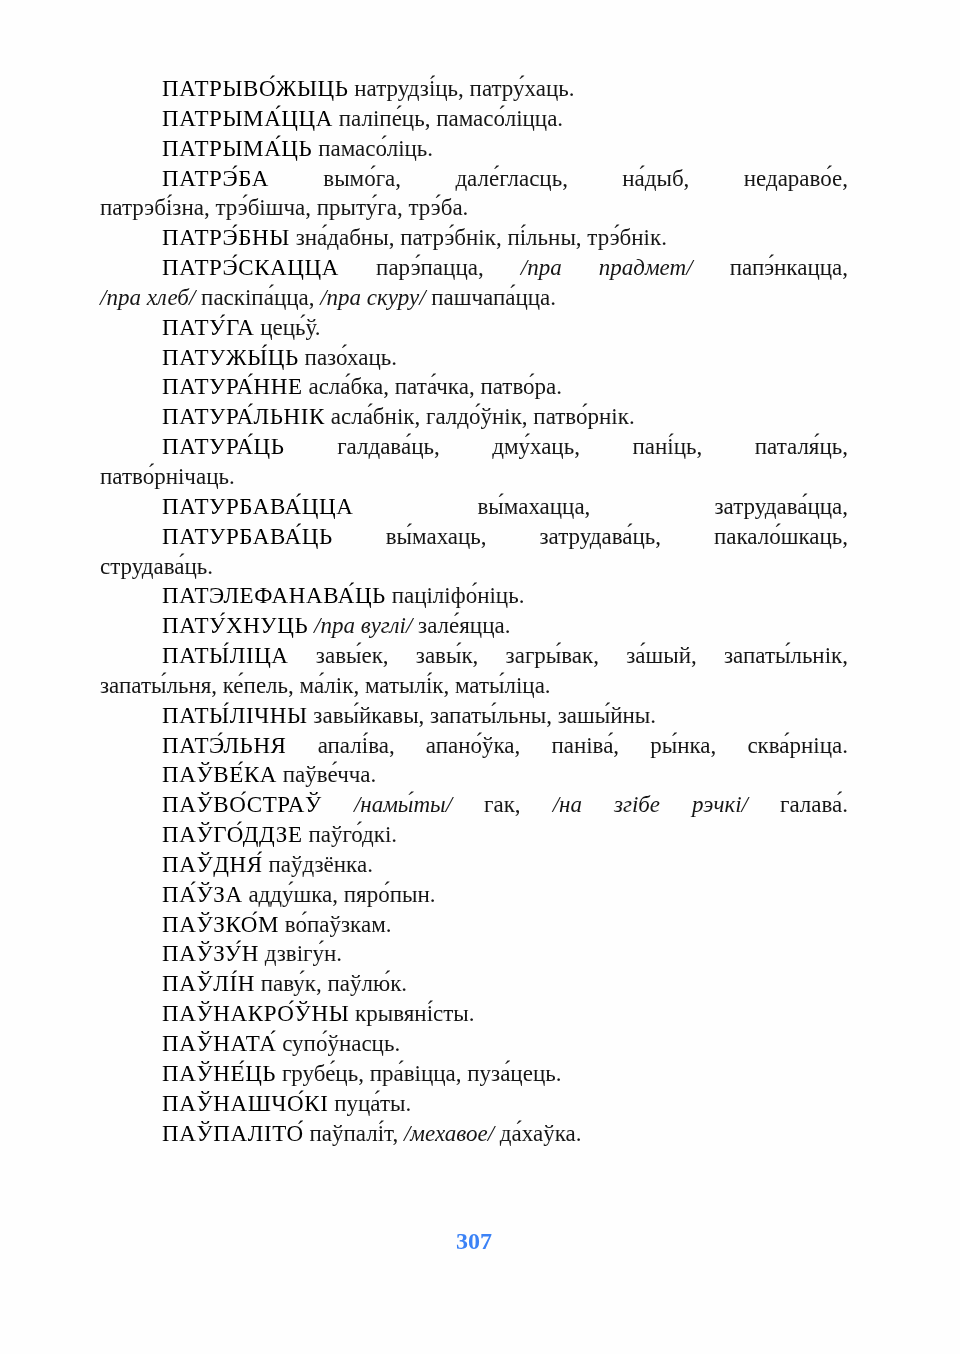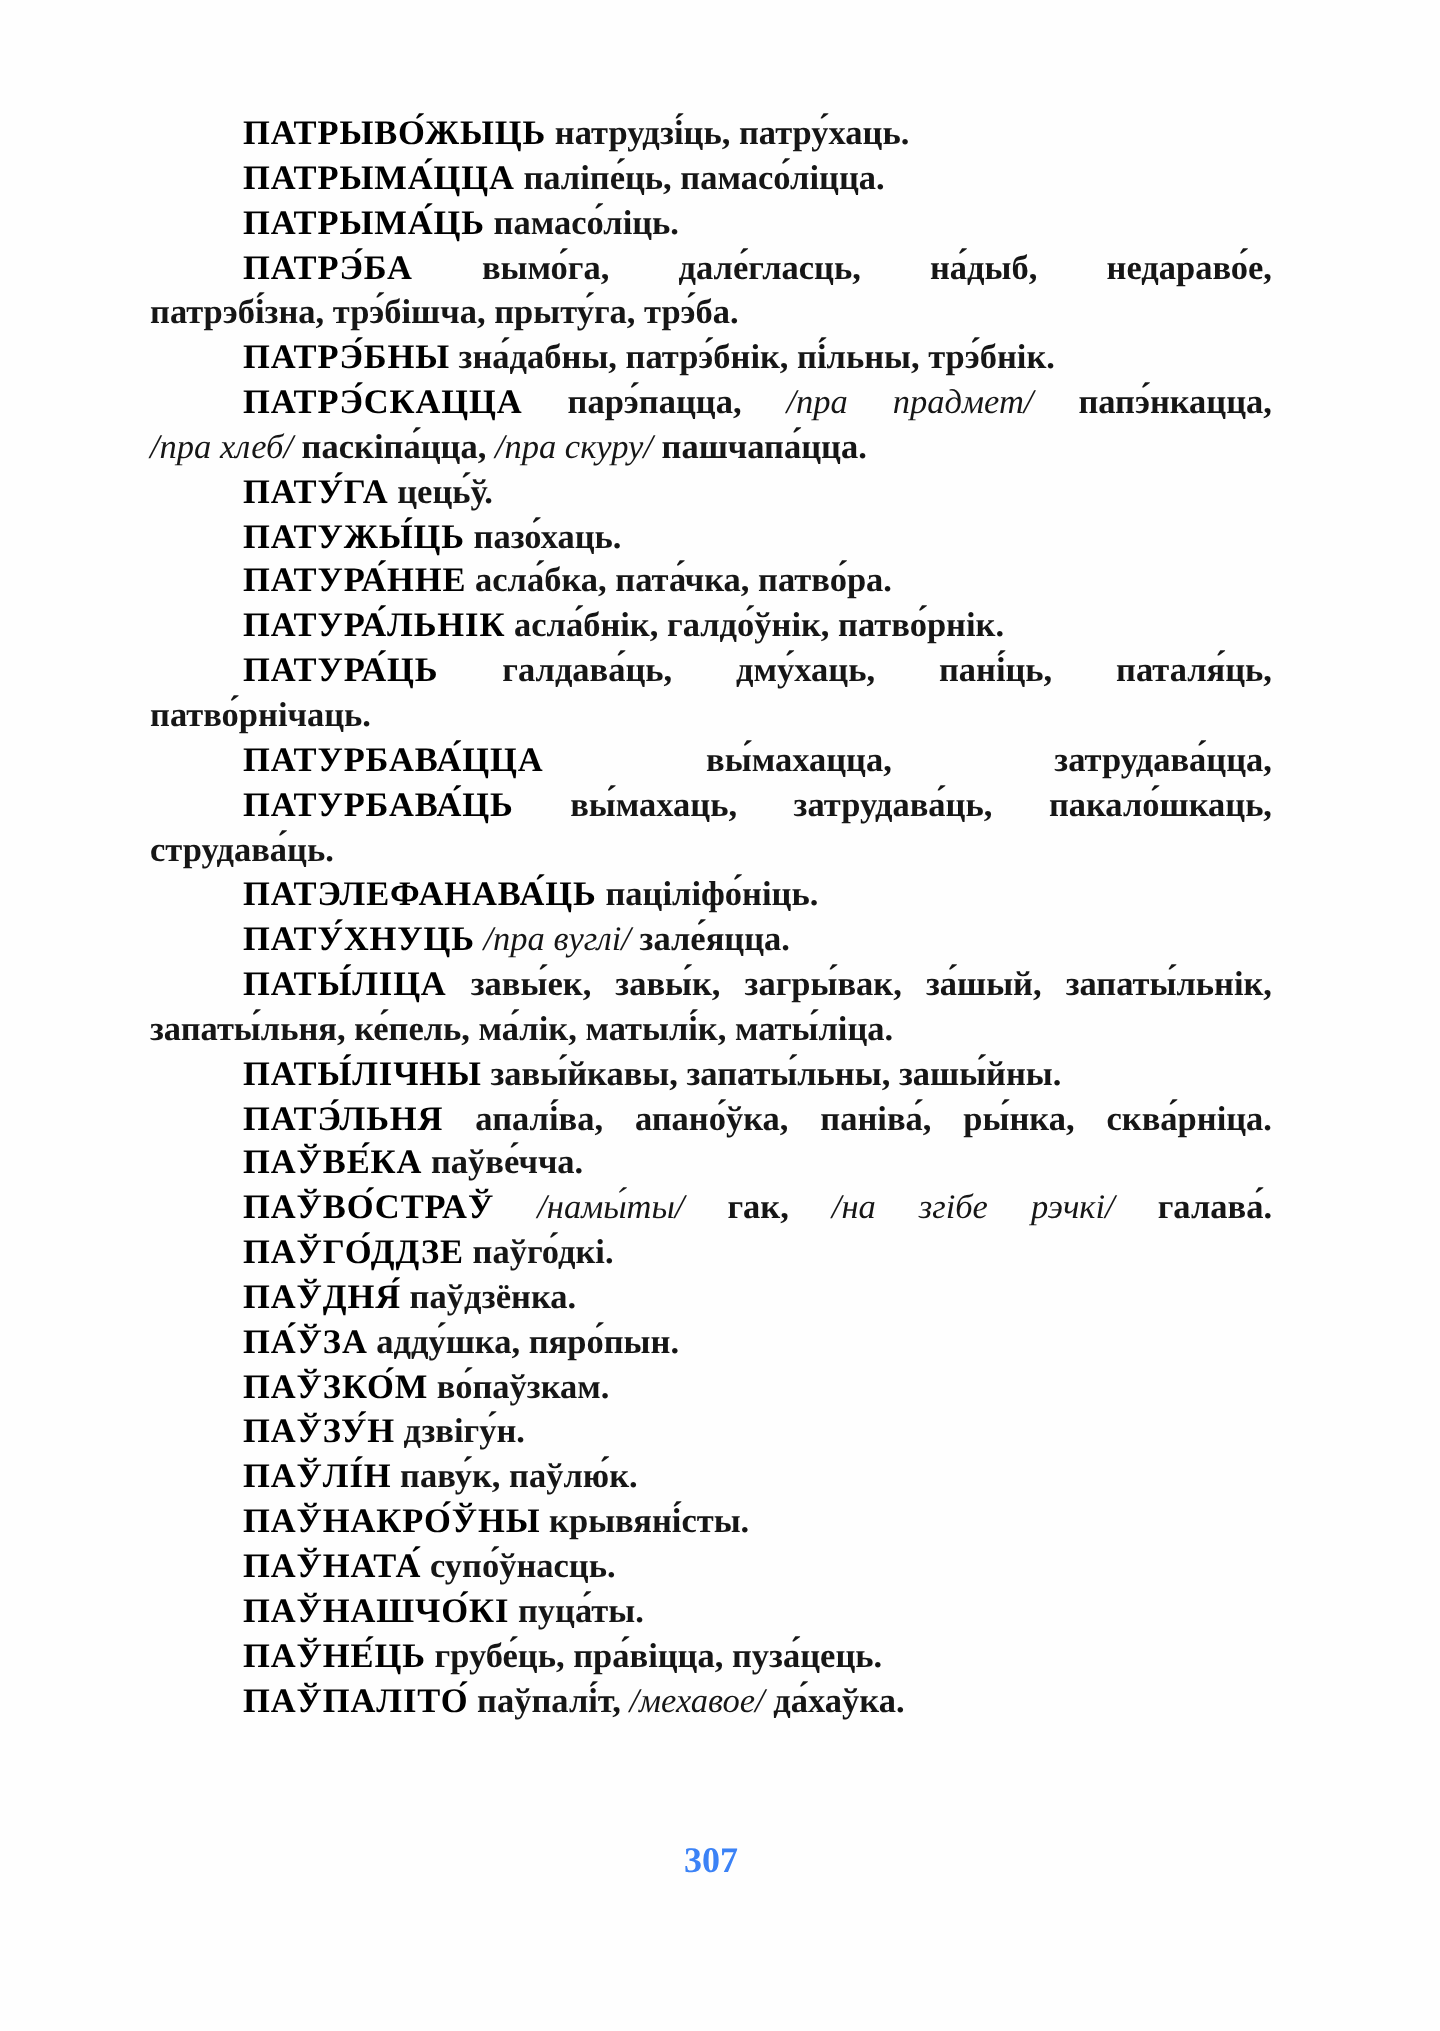--- a/index.html
+++ b/index.html
@@ -33,26 +33,26 @@
     text-align: left;
   }
   .line.indent {
     text-indent: 62px;
   }
   .line.justify {
     text-align: justify;
     text-align-last: justify;
   }
   .headword {
-    font-weight: bold;
+    font-weight: normal;
     color: #000000;
     letter-spacing: 0.6px;
   }
   .definition {
-    font-weight: bold;
+    font-weight: normal;
   }
   .note {
     font-style: italic;
   }
   .page-number {
     position: absolute;
     left: 100px;
     top: 1228px;
     width: 748px;
     text-align: center;
@@ -92,18 +92,18 @@
       <div class="line indent"><span class="headword">ПАЎВЕ́КА</span><span class="definition"> паўве́чча.</span></div>
       <div class="line indent justify"><span class="headword">ПАЎВО́СТРАЎ</span><span class="definition"> </span><span class="note">/намы́ты/</span><span class="definition"> гак, </span><span class="note">/на згібе рэчкі/</span><span class="definition"> галава́.</span></div>
       <div class="line indent"><span class="headword">ПАЎГО́ДДЗЕ</span><span class="definition"> паўго́дкі.</span></div>
       <div class="line indent"><span class="headword">ПАЎДНЯ́</span><span class="definition"> паўдзёнка.</span></div>
       <div class="line indent"><span class="headword">ПА́ЎЗА</span><span class="definition"> адду́шка, пяро́пын.</span></div>
       <div class="line indent"><span class="headword">ПАЎЗКО́М</span><span class="definition"> во́паўзкам.</span></div>
       <div class="line indent"><span class="headword">ПАЎЗУ́Н</span><span class="definition"> дзвігу́н.</span></div>
       <div class="line indent"><span class="headword">ПАЎЛІ́Н</span><span class="definition"> паву́к, паўлю́к.</span></div>
       <div class="line indent"><span class="headword">ПАЎНАКРО́ЎНЫ</span><span class="definition"> крывяні́сты.</span></div>
       <div class="line indent"><span class="headword">ПАЎНАТА́</span><span class="definition"> супо́ўнасць.</span></div>
+      <div class="line indent"><span class="headword">ПАЎНЕ́ЦЬ</span><span class="definition"> грубе́ць, пра́віцца, пуза́цець.</span></div>
       <div class="line indent"><span class="headword">ПАЎНАШЧО́КІ</span><span class="definition"> пуца́ты.</span></div>
-      <div class="line indent"><span class="headword">ПАЎНЕ́ЦЬ</span><span class="definition"> грубе́ць, пра́віцца, пуза́цець.</span></div>
       <div class="line indent"><span class="headword">ПАЎПАЛІТО́</span><span class="definition"> паўпалі́т, </span><span class="note">/мехавое/</span><span class="definition"> да́хаўка.</span></div>
     </div>
   <div class="page-number">307</div>
 </div>
 
 </body></html>

